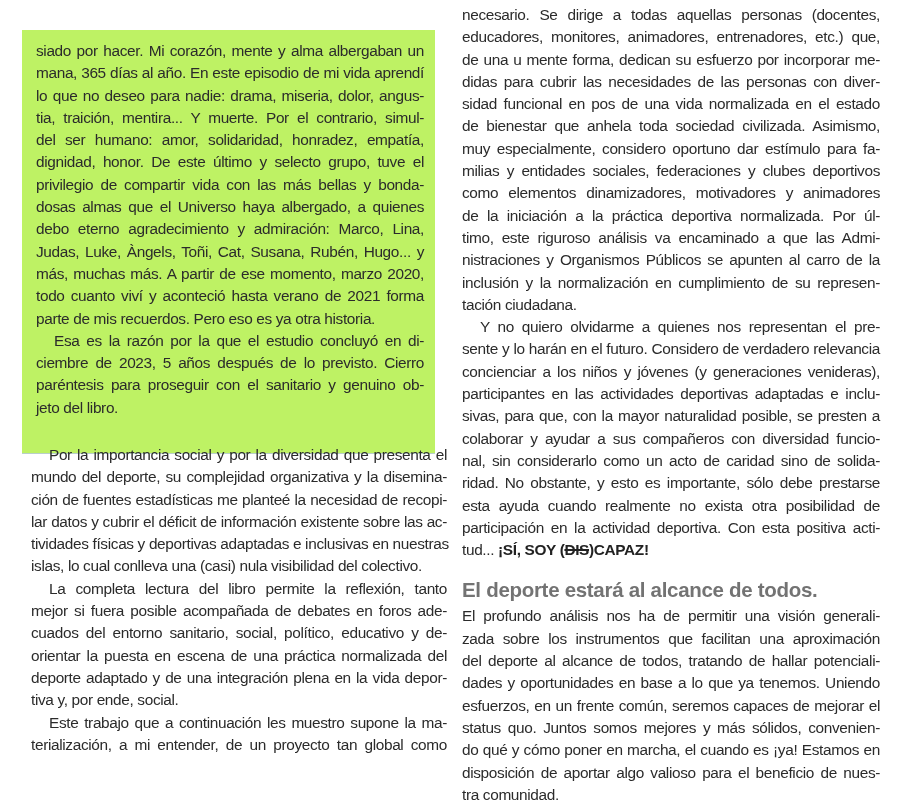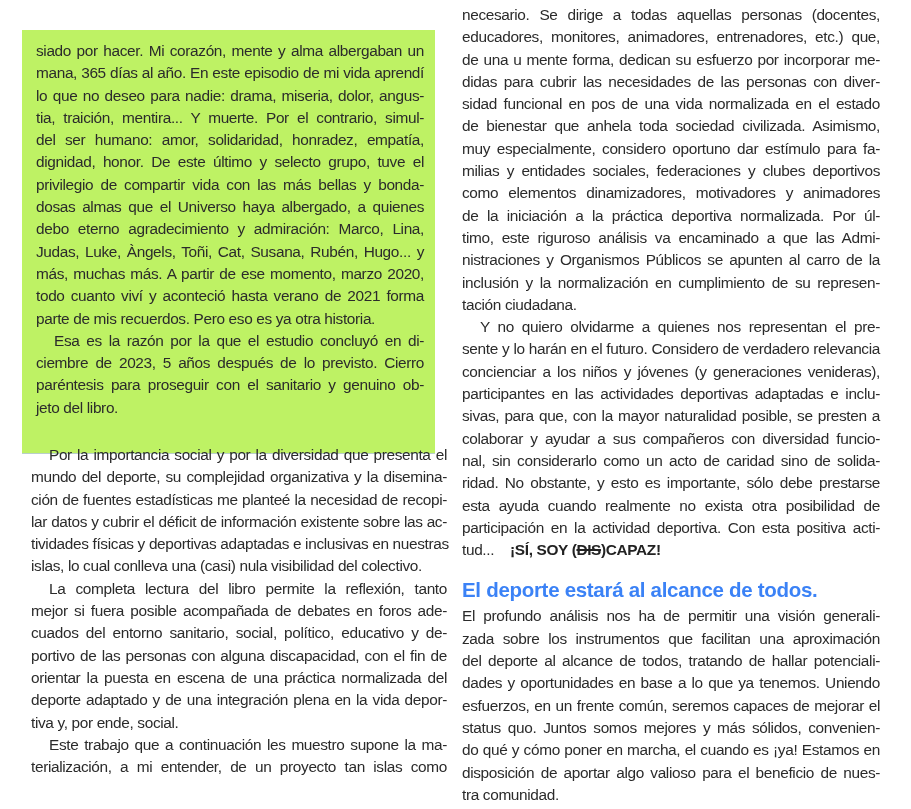--- a/index.html
+++ b/index.html
@@ -8,23 +8,23 @@
   .col { position: absolute; }
   .line { height: 22.3px; line-height: 22.3px; font-size: 15.4px; white-space: nowrap;
           text-align: justify; text-align-last: justify; letter-spacing: -0.35px; }
   .line.last { text-align-last: left; }
   .line.indent { padding-left: 18px; }
   .box { position: absolute; left: 22px; top: 30px; width: 413px; height: 423px;
          background: #bef264; border-bottom: 1.5px solid #b8cfca; }
   .box-inner { position: absolute; left: 14px; top: 10px; width: 388px; }
   #lower-left { left: 22px; top: 444px; width: 416px; margin-left: 9px; }
   #right-col { left: 462px; top: 4px; width: 418px; }
-  .heading { font-size: 20.5px; font-weight: bold; color: #3b82f6; height: 30px; line-height: 30px;
+  .heading { font-size: 20.5px; font-weight: bold; color: #737373; height: 30px; line-height: 30px;
              letter-spacing: -0.3px; margin-top: 14px; }
-  .em { font-weight: bold; color: #222; margin-left: 12px; }
+  .em { font-weight: bold; color: #222; }
   .strike { text-decoration: line-through; text-decoration-thickness: 1.5px; }
 </style>
 </head>
 <body>
 
 <div class="box">
   <div class="box-inner">
     <div>
       <div class="line">siado por hacer. Mi corazón, mente y alma albergaban un</div>
       <div class="line">mana, 365 días al año. En este episodio de mi vida aprendí</div>
@@ -55,28 +55,27 @@
     <div class="line">mundo del deporte, su complejidad organizativa y la disemina-</div>
     <div class="line">ción de fuentes estadísticas me planteé la necesidad de recopi-</div>
     <div class="line">lar datos y cubrir el déficit de información existente sobre las ac-</div>
     <div class="line">tividades físicas y deportivas adaptadas e inclusivas en nuestras</div>
     <div class="line last">islas, lo cual conlleva una (casi) nula visibilidad del colectivo.</div>
   </div>
   <div>
     <div class="line indent">La completa lectura del libro permite la reflexión, tanto</div>
     <div class="line">mejor si fuera posible acompañada de debates en foros ade-</div>
     <div class="line">cuados del entorno sanitario, social, político, educativo y de-</div>
-    <div class="line">portivo de las personas con alguna discapacidad, con el fin de</div>
     <div class="line">orientar la puesta en escena de una práctica normalizada del</div>
     <div class="line">deporte adaptado y de una integración plena en la vida depor-</div>
     <div class="line last">tiva y, por ende, social.</div>
   </div>
   <div>
     <div class="line indent">Este trabajo que a continuación les muestro supone la ma-</div>
-    <div class="line">terialización, a mi entender, de un proyecto tan islas como</div>
+    <div class="line">terialización, a mi entender, de un proyecto tan global como</div>
   </div>
 </div>
 
 <div class="col" id="right-col">
   <div>
     <div class="line">necesario. Se dirige a todas aquellas personas (docentes,</div>
     <div class="line">educadores, monitores, animadores, entrenadores, etc.) que,</div>
     <div class="line">de una u mente forma, dedican su esfuerzo por incorporar me-</div>
     <div class="line">didas para cubrir las necesidades de las personas con diver-</div>
     <div class="line">sidad funcional en pos de una vida normalizada en el estado</div>

